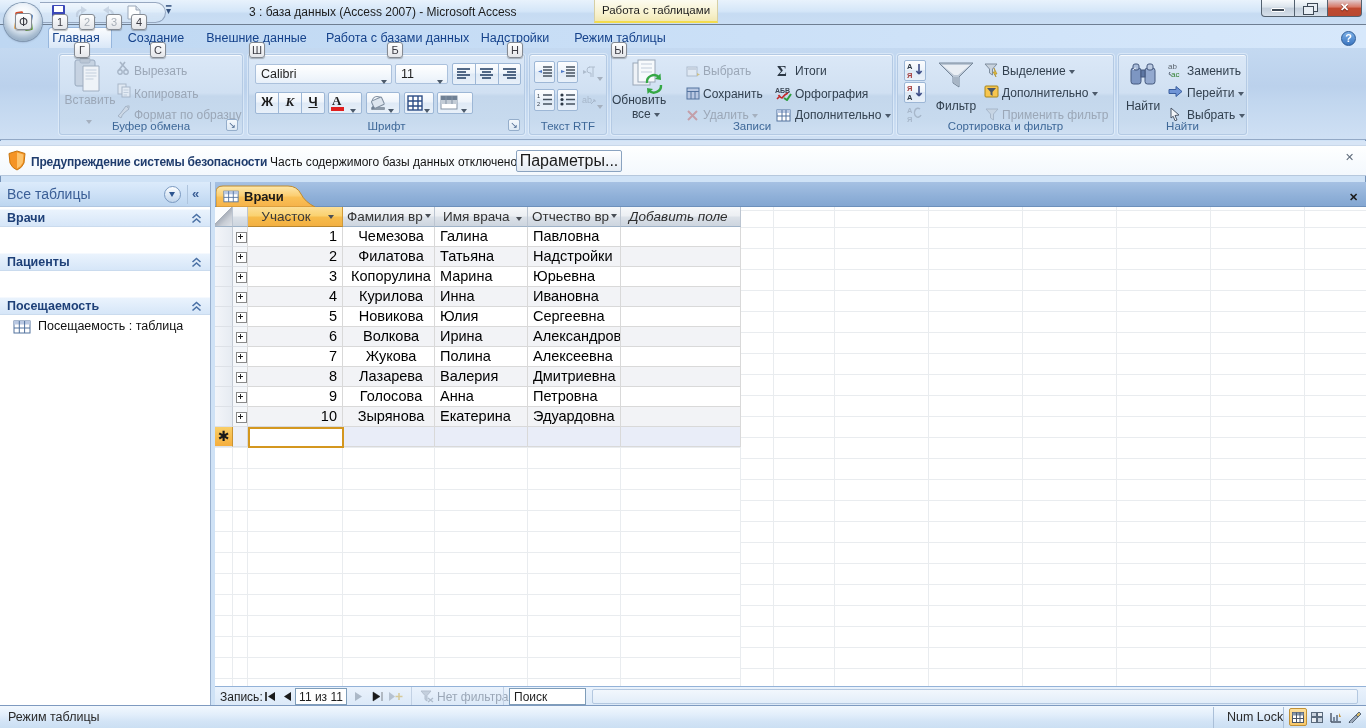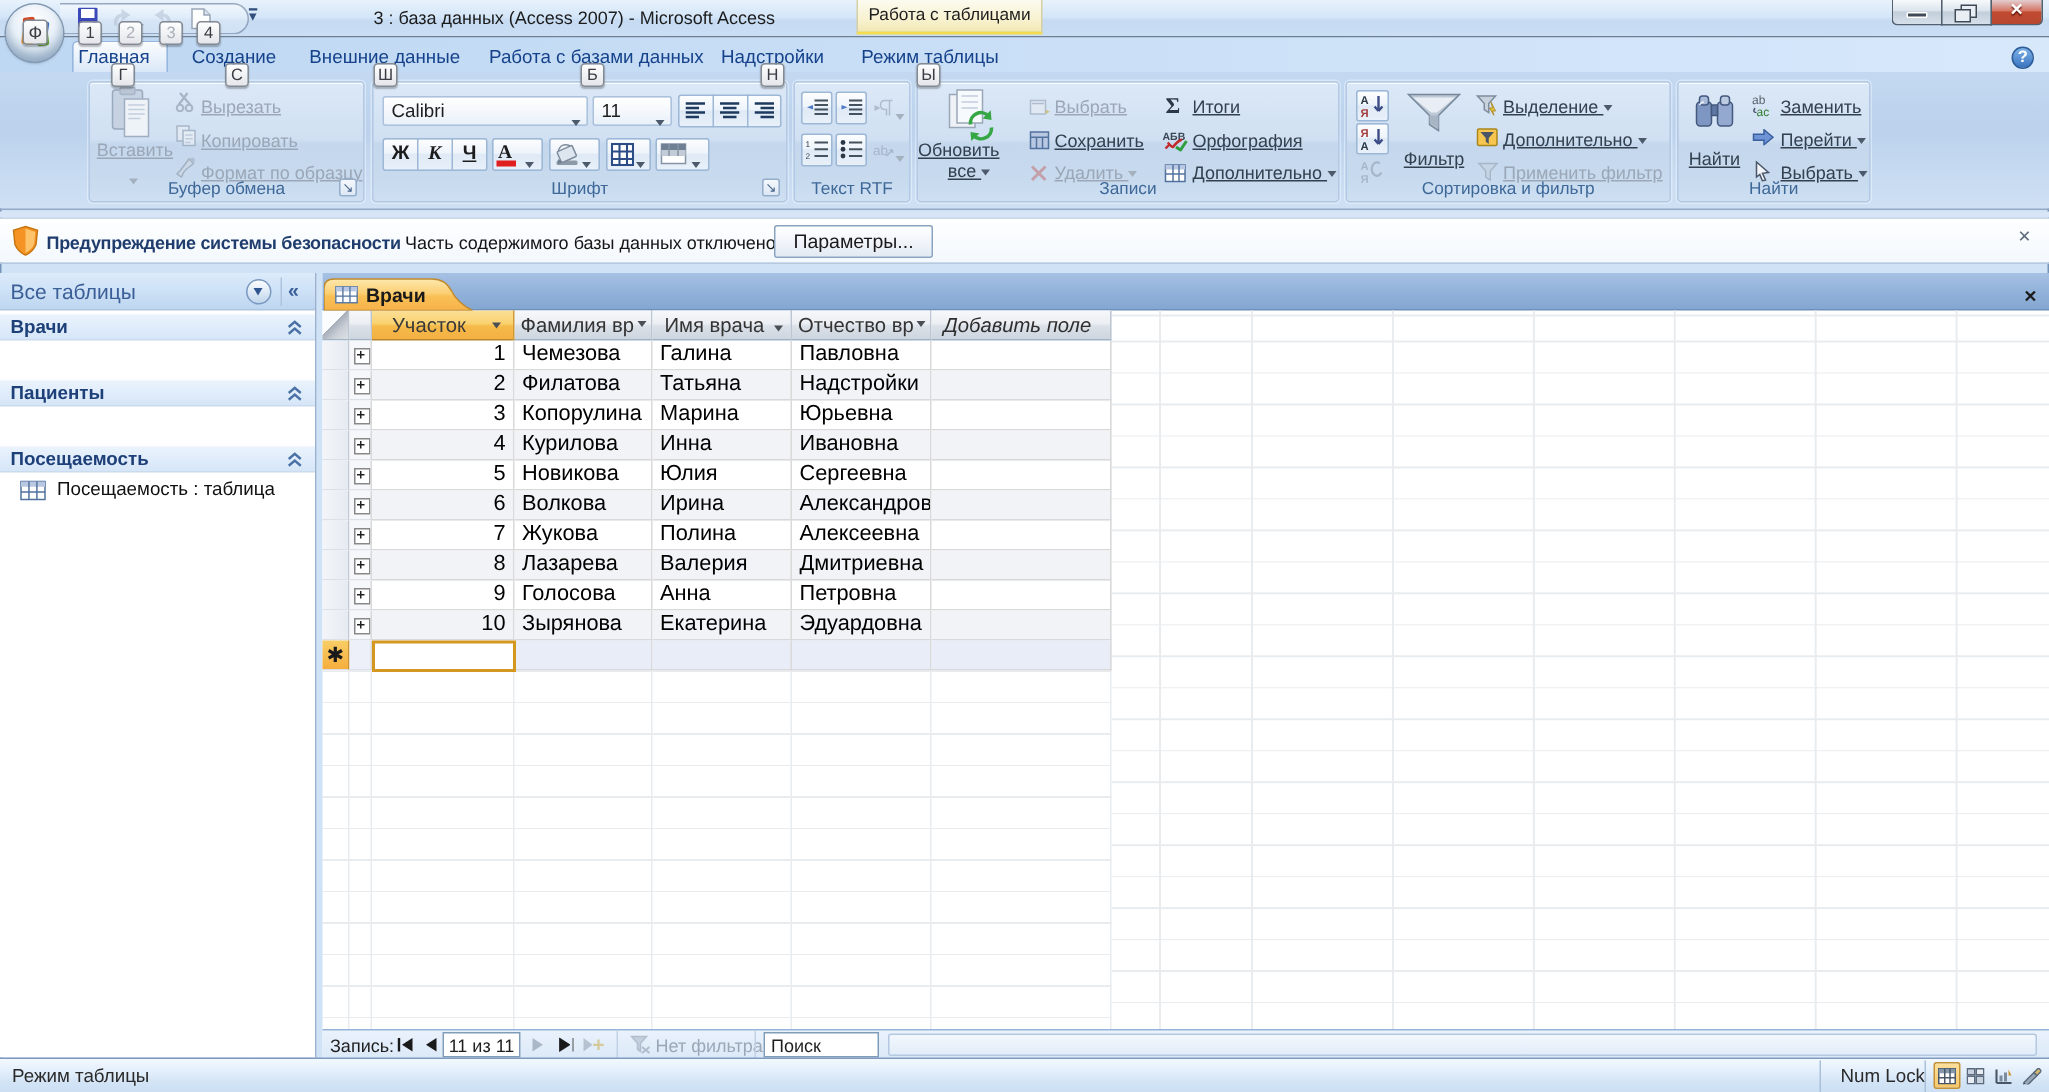--- a/index.html
+++ b/index.html
@@ -4,34 +4,34 @@
 html,body{width:1366px;height:728px;overflow:hidden;}
 body{font-family:"Liberation Sans",sans-serif;}
 #win{position:relative;width:1366px;height:728px;background:#cfe2f6;overflow:hidden;box-shadow:inset 1px 0 0 #7693b8,inset -1px 0 0 #7693b8,inset 0 -1px 0 #54759c;}
 .a{position:absolute;}
 
 #title{left:0;top:0;width:1366px;height:25px;background:linear-gradient(#e8f2fc,#d4e6f8 45%,#c6dbf2 55%,#cadef4);}
 #titleline{left:0;top:24px;width:1366px;height:1px;background:#6e7e92;}
 #orb{left:4px;top:3px;width:38px;height:38px;border-radius:50%;background:radial-gradient(circle at 50% 28%,#ffffff,#e8f0f8 45%,#c3d3e2 70%,#9db3c8);box-shadow:0 0 0 1px #8298b1,inset 0 -4px 6px rgba(110,140,170,.45),0 1px 2px rgba(60,80,110,.5);z-index:30;}
 #qat{left:40px;top:2px;width:126px;height:21px;border:1px solid rgba(110,130,160,.65);border-left:none;border-radius:0 11px 11px 0;background:linear-gradient(rgba(255,255,255,.45),rgba(235,244,252,.2));}
 #ttext{left:249px;top:5px;font-size:12px;color:#1c1c1c;white-space:nowrap;}
-#ctx{left:571px;top:0;width:124px;height:23px;background:linear-gradient(#fcfbf0,#f7f1cd 65%,#f2e8b4);border-left:1px solid #d6cfa4;border-right:1px solid #d6cfa4;border-bottom:2px solid #f3dc4e;text-align:center;font-size:11.5px;color:#1e1e1e;line-height:20px;}
+#ctx{left:594px;top:0;width:124px;height:23px;background:linear-gradient(#fcfbf0,#f7f1cd 65%,#f2e8b4);border-left:1px solid #d6cfa4;border-right:1px solid #d6cfa4;border-bottom:2px solid #f3dc4e;text-align:center;font-size:11.5px;color:#1e1e1e;line-height:20px;}
 .wbtn{top:0;height:17px;border:1px solid #53616f;border-top:none;background:linear-gradient(#f7fafc,#dbe4ec 45%,#c2cedb 50%,#d6e0ea);}
 #wclose{background:linear-gradient(#e7a092,#d4685242 0%,#d87764 45%,#c04a30 50%,#b84830);}
 
 #tabrow{left:0;top:25px;width:1366px;height:23px;background:linear-gradient(to right,#bed7f2,#cbe0f7 55%,#d7e8fb);}
 .tab{top:29px;height:19px;font-size:12.5px;color:#15428b;text-align:center;line-height:18px;white-space:nowrap;}
 #activetab{left:48px;top:27px;width:64px;height:21px;background:linear-gradient(#fafcfe,#e9f1fb 55%,#d9e7f7);border:1px solid #96b6dd;border-bottom:none;border-radius:4px 4px 0 0;z-index:5;}
 .kt{position:absolute;width:16px;height:16px;background:linear-gradient(#fefefe,#e4e6ea);border:1px solid #848a92;border-radius:3px;box-shadow:0 1px 1px rgba(0,0,0,.25);font-size:11px;color:#3c3c44;text-align:center;line-height:15px;z-index:60;}
 
 #ribbon{left:0;top:48px;width:1366px;height:92px;background:linear-gradient(#c4d9f1,#bbd1ec 42%,#c2d7ef 60%,#cfe0f4);border-bottom:1px solid #93a9c6;}
 #ribbonstrip{left:0;top:141px;width:1366px;height:4px;background:#d7e5f6;}
 .grp{position:absolute;top:6px;height:81px;border:1px solid #b4cae4;border-radius:3px;background:linear-gradient(#dbe8f7,#d0e0f2 48%,#c4d7ec 52%,#c7daee 82%,#cedff2);box-shadow:inset 0 1px 0 rgba(255,255,255,.8),0 0 0 1px rgba(245,250,255,.45);}
 .gl{position:absolute;left:0;bottom:2px;width:100%;text-align:center;font-size:11.5px;color:#3e6898;white-space:nowrap;}
-.rtx{position:absolute;font-size:12px;color:#204c85;white-space:nowrap;text-decoration:underline;}
+.rtx{position:absolute;font-size:12px;color:#204c85;white-space:nowrap;}
 .gray{color:#9ba7b7 !important;}
 .dk{color:#32404f;}
 .launch{position:absolute;width:12px;height:12px;border:1px solid #95aecb;border-radius:2px;background:linear-gradient(#f4f8fc,#dce8f4);}
 .launch:after{content:"\2198";position:absolute;left:0;top:0;width:100%;text-align:center;font-size:9px;line-height:11px;color:#49668e;}
 .arr{display:inline-block;width:0;height:0;border-left:3px solid transparent;border-right:3px solid transparent;border-top:4px solid #4c5a6b;vertical-align:middle;}
 .arrg{border-top-color:#a5b0bf;}
 .rbtn{position:absolute;border:1px solid #9db7d6;border-radius:2px;background:linear-gradient(#fcfdfe,#eef4fb 45%,#dfeaf6 50%,#e8f0f9);}
 .combo{position:absolute;height:20px;border:1px solid #abc1dc;border-radius:2px;background:linear-gradient(#fff,#f2f7fc 60%,#e8f0f9);font-size:12.5px;color:#1e1e1e;line-height:18px;padding-left:5px;}
 .combo .ca{position:absolute;right:4px;top:7px;}
 
@@ -47,21 +47,21 @@
 #doctabs{left:0;top:0;width:1151px;height:25px;background:linear-gradient(#a6c1e3,#8fb0d8 60%,#84a7d2);border-bottom:1px solid #6d90bb;}
 .hcell{height:20px;border-right:1px solid #bcc5d1;border-bottom:1px solid #9fb3c8;background:linear-gradient(#f6f8fa,#eceff3 45%,#dbe1e8 55%,#cdd5df);font-size:13.5px;color:#333;line-height:19px;white-space:nowrap;overflow:hidden;}
 .trow{position:absolute;left:0;height:20px;display:flex;}
 .tc{height:20px;border-right:1px solid #d9d9d9;border-bottom:1px solid #d9d9d9;font-size:14.5px;color:#000;line-height:19px;white-space:nowrap;overflow:hidden;}
 .sel{width:18px;background:linear-gradient(to right,#f3f5f9,#e6ebf2);border-right:1px solid #c3cad4;border-bottom:1px solid #dde1e7;}
 .exp{width:15px;background:#f5f7fa;border-right:1px solid #d9d9d9;border-bottom:1px solid #dde1e7;position:relative;}
 .exp:before{content:"";position:absolute;left:3px;top:5px;width:9px;height:9px;background:#fff;border:1px solid #888;}
 .exp:after{content:"";position:absolute;left:5px;top:9px;width:5px;height:1px;background:#222;box-shadow:0 0 0 0 #222;}
 .exp i{position:absolute;left:7px;top:7px;width:1px;height:5px;background:#222;}
 .num{width:95px;text-align:right;padding-right:5px;}
-.fam{width:92px;padding-left:5px;}
+.fam{width:92px;padding-left:5px;text-align:center;}
 .imy{width:93px;padding-left:5px;}
 .otch{width:93px;padding-left:5px;}
 .add{width:120px;}
 .alt{background:#f2f3f6;}
 
 #recnav{left:0;top:504px;width:1151px;height:19px;background:linear-gradient(#eaf2fc,#dce9f8);border-top:1px solid #93b2d8;font-size:12px;color:#1e1e1e;}
 #status{left:0;top:705px;width:1366px;height:23px;background:linear-gradient(#f2f8fe,#e2eefb 40%,#d3e4f6 70%,#cbdff3);border-top:1px solid #7e9ac0;font-size:12.5px;color:#2a2a2a;}
 </style></head>
 <body>
 <div id="win">
@@ -364,21 +364,21 @@
 <div class="a kt" style="left:507px;top:42px">Н</div>
 <div class="a kt" style="left:611px;top:42px">Ы</div>
 
 <div class="a" id="secbar">
  <svg class="a" style="left:8px;top:4px" width="18" height="21" viewBox="0 0 18 21">
   <path d="M9 1 L17 3.5 L16 13 Q14 18 9 20 Q4 18 2 13 L1 3.5 Z" fill="#f59425" stroke="#c8760f"></path>
   <path d="M9 2.5 L15.5 4.6 L14.8 12.5 Q13 16.8 9 18.5 Z" fill="#fdc36b"></path>
  </svg>
  <div class="a" style="left:31px;top:9px;font-size:12px;font-weight:bold;color:#1f3c6d;letter-spacing:-0.2px">Предупреждение системы безопасности</div>
  <div class="a" style="left:270px;top:9px;font-size:12px;color:#151515">Часть содержимого базы данных отключено</div>
- <div class="a" style="left:516px;top:4px;width:106px;height:22px;border:1px solid #8aa3c0;border-radius:2px;background:linear-gradient(#fff,#f0f4f9 55%,#e3eaf2);text-align:center;font-size:13px;color:#1a1a1a;line-height:20px">Параметры...</div>
+ <div class="a" style="left:516px;top:4px;width:106px;height:22px;border:1px solid #8aa3c0;border-radius:2px;background:linear-gradient(#fff,#f0f4f9 55%,#e3eaf2);text-align:center;font-size:16px;color:#1a1a1a;line-height:20px">Параметры...</div>
  <div class="a" style="left:1345px;top:5px;font-size:11px;color:#5f6b7a">✕</div>
 </div>
 
 <div class="a" id="nav">
  <div class="a" id="navhdr">
   <div class="a" style="left:7px;top:4px;font-size:14px;color:#3a5e96">Все таблицы</div>
   <div class="a" style="left:164px;top:4px;width:17px;height:17px;border-radius:50%;background:linear-gradient(#fdfeff,#d7e5f4 60%,#c2d6ec);border:1px solid #7a99c0"></div>
   <div class="a" style="left:169px;top:10px;width:0;height:0;border-left:3.5px solid transparent;border-right:3.5px solid transparent;border-top:5px solid #2d5590"></div>
   <div class="a" style="left:187px;top:3px;width:1px;height:19px;background:#aec4dd"></div>
   <div class="a" style="left:192px;top:4px;font-size:13px;color:#3a5e96;font-weight:bold">«</div>

